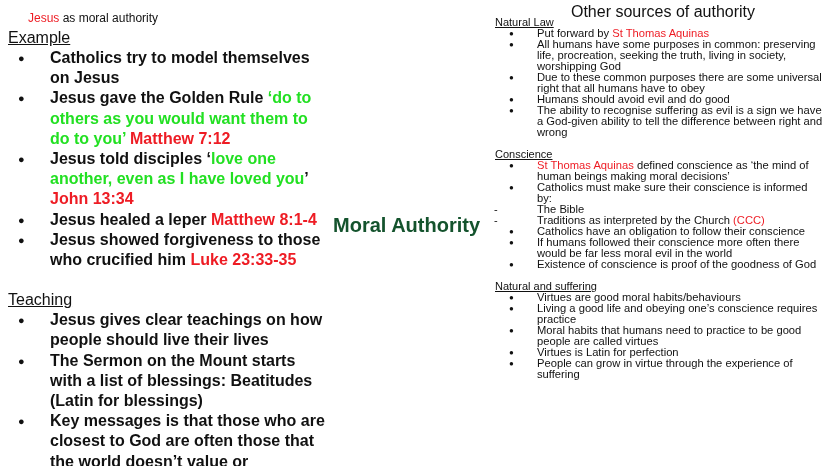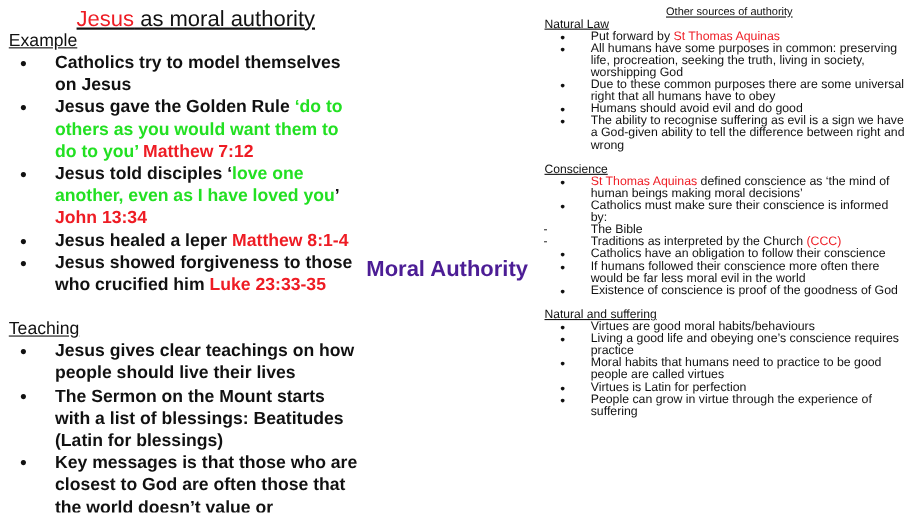--- a/index.html
+++ b/index.html
@@ -1,34 +1,34 @@
 <!DOCTYPE html>
 <html><head>
   <meta charset="utf-8">
   <style>
     html, body { margin:0; padding:0; }
     body {
       width:828px; height:466px; background:#ffffff; overflow:hidden; position:relative;
       font-family:"Liberation Sans", sans-serif; color:#111;
     }
     .left { position:absolute; left:8px; top:8px; width:320px; }
-    .left .title { text-align:center; font-size:20px; text-decoration:underline; margin-left:20px; line-height:20px; }
+    .left .title { text-align:left; font-size:12px; margin-left:20px; line-height:20px; }
     .left h2 { font-size:16px; font-weight:normal; text-decoration:underline; margin:0; line-height:20px; }
     .left ul { list-style:none; margin:0; padding:0;font-weight:bold; }
     .left li { position:relative; padding-left:42px; font-size:16px; line-height:20.2px; }
     .left li::before { content:"●"; position:absolute; left:10px; top:0; font-size:11px; }
     .left li.redbullet::before { color:#ee1111; }
     .left .gap { height:20px; }
     .red { color:#ee1c24; }
     .green { color:#22e022; }
     .center {
-      position:absolute; left:333px; top:234px; font-size:20px; font-weight:bold; color:#4c1d95;
+      position:absolute; left:333px; top:214px; font-size:20px; font-weight:bold; color:#14532d;
     }
     .right { position:absolute; left:495px; top:6px; width:330px; }
-    .right .title { text-align:center; font-size:10px; text-decoration:underline; line-height:11px; margin-left:6px; }
+    .right .title { text-align:center; font-size:16px; line-height:11px; margin-left:6px; }
     .right h3 { font-size:11px; font-weight:normal; text-decoration:underline; margin:0; line-height:11px; }
     .right ul { list-style:none; margin:0; padding:0; }
     .right li { position:relative; padding-left:42px; font-size:11.2px; line-height:11px; }
     .right li::before { content:"●"; position:absolute; left:14px; top:0; font-size:8px; }
     .right li.dash::before { content:"-"; left:-1px; font-size:11px; }
     .right .gap { height:11px; }
   </style>
 </head>
 <body>
 

